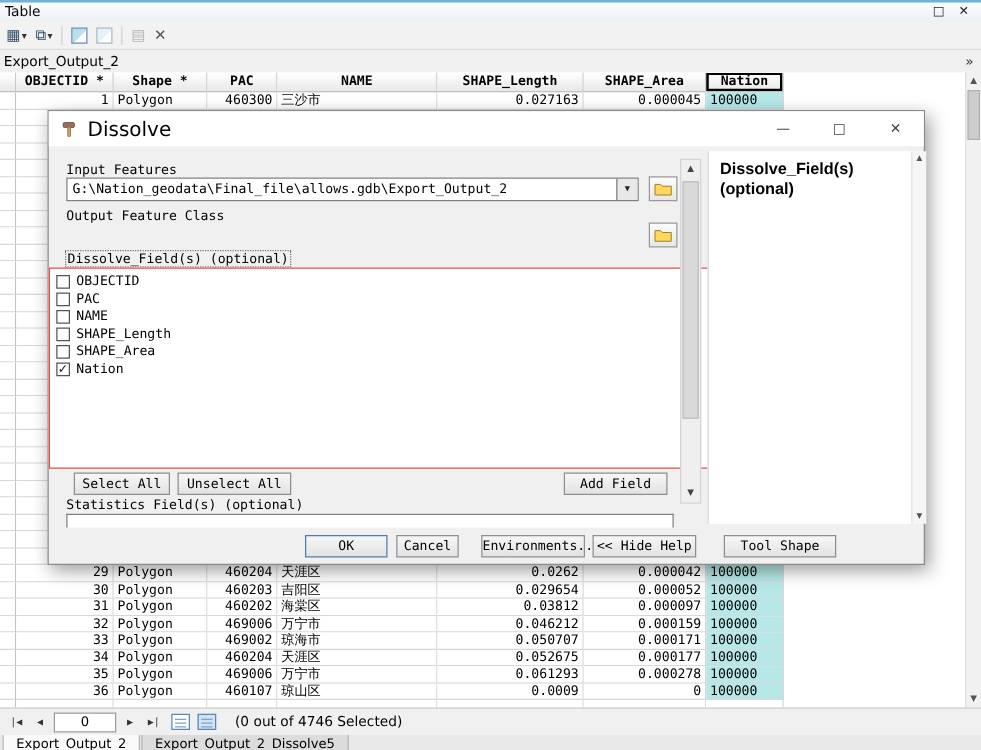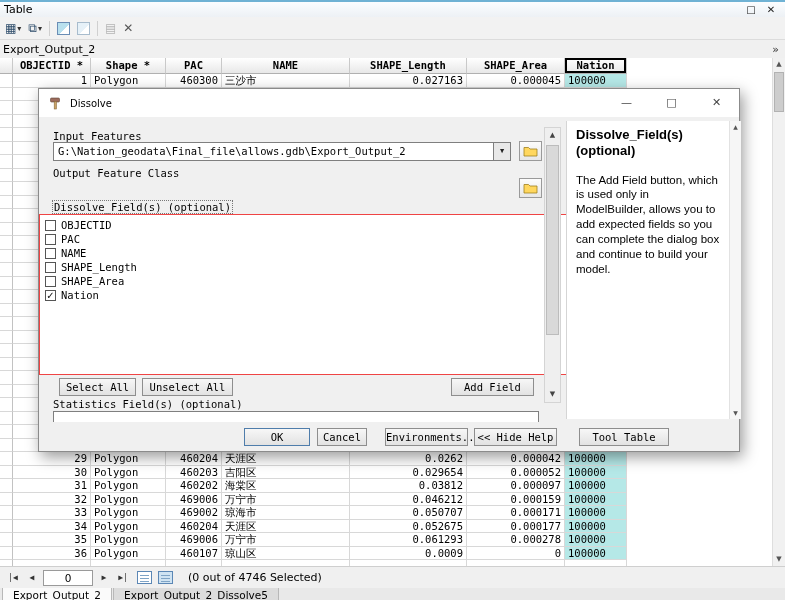--- a/index.html
+++ b/index.html
@@ -47,21 +47,21 @@
   .navico.seltab{background:#cfe3f2}
   .navstatus{margin-left:12px}
 
   .btabs{position:absolute;left:0;top:588px;width:785px;height:20px;background:#e9e9e9;display:flex;padding-left:2px;gap:1px}
   .btab{font-size:10.5px;padding:1px 10px 4px;background:#dcdcdc;border:1px solid #b8b8b8;border-top:none;white-space:nowrap}
   .btab.active{background:#fafafa}
 
   
   .dialog{position:absolute;left:38px;top:88px;width:702px;height:364px;background:#f0f0f0;border:1px solid #8b8b8b;box-shadow:3px 5px 14px rgba(0,0,0,.4);z-index:10}
   .dlg-titlebar{position:absolute;left:0;top:0;width:100%;height:28px;background:#fff;display:flex;align-items:center;padding-left:10px;gap:7px}
-  .dlg-title{font-size:10px}
+  .dlg-title{font-size:16px}
   .dlg-ctls{margin-left:auto;display:flex}
   .dlg-ctl{width:45px;height:28px;text-align:center;line-height:28px;font-size:11px;color:#444}
   .dlg-label{position:absolute;font:10.5px "DejaVu Sans Mono",monospace;white-space:nowrap}
   .dlg-label.focus{outline:1px dotted #777;padding:0 1px}
   .dlg-input{position:absolute;height:19px;border:1px solid #7f7f7f;background:#fff;font:10.5px "DejaVu Sans Mono",monospace;line-height:17px;padding:0 19px 0 4px;white-space:nowrap;overflow:hidden}
   .combo-arrow{position:absolute;right:0;top:0;width:17px;height:17px;border-left:1px solid #7f7f7f;background:#e8e8e8;text-align:center;font-size:7px;line-height:17px;color:#222}
   .browse-btn{position:absolute;width:23px;height:20px;border:1px solid #9a9a9a;background:linear-gradient(#fcfcfc,#e7e7e7);display:flex;align-items:center;justify-content:center}
   .listbox{position:absolute;left:0;top:125px;width:534px;height:161px;background:#fff;border:1px solid #ef4444;padding-top:3px}
   .chkrow{display:flex;align-items:center;height:14px;padding-left:5px;gap:5px}
   .chk{width:11px;height:11px;border:1px solid #555;background:#fff;font-size:10px;line-height:9px;text-align:center;flex:none;color:#111}
@@ -595,27 +595,26 @@
     <div class="stats-listbox"></div>
 
     <div class="pscroll">
       <span class="parrow" style="top:0">▲</span>
       <span class="pthumb"></span>
       <span class="parrow" style="bottom:0">▼</span>
     </div>
 
     <div class="helppanel">
       <div class="help-head">Dissolve_Field(s) (optional)</div>
-      <div class="help-para">The Add Field button, which is used only in ModelBuilder, allows you to add expected fields so you can complete the dialog box and continue to build your model.</div>
     </div>
     <div class="hscroll">
       <span class="harrow" style="top:0">▲</span>
       <span class="harrow" style="bottom:0">▼</span>
     </div>
 
     <span class="dbtn default" style="left:205px;top:339px;width:66px">OK</span>
     <span class="dbtn" style="left:278px;top:339px;width:50px">Cancel</span>
     <span class="dbtn" style="left:346px;top:339px;width:83px">Environments...</span>
     <span class="dbtn" style="left:435px;top:339px;width:83px">&lt;&lt; Hide Help</span>
-    <span class="dbtn" style="left:540px;top:339px;width:90px">Tool Table</span>
+    <span class="dbtn" style="left:540px;top:339px;width:90px">Tool Shape</span>
   </div>
 
 </div>
 
 </body></html>

